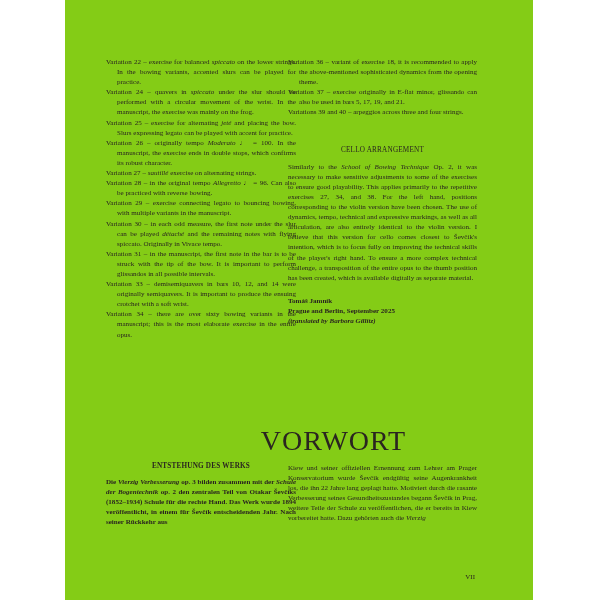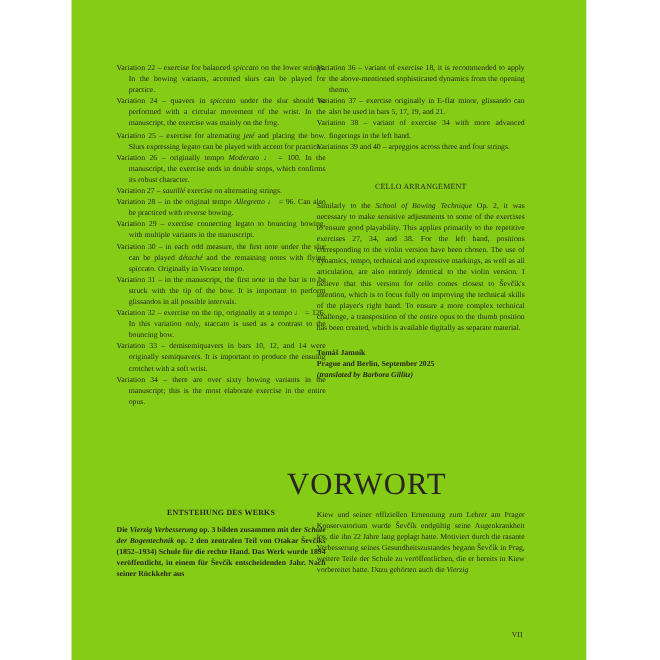--- a/index.html
+++ b/index.html
@@ -26,29 +26,27 @@
   <div class="col col-left">
     <p class="entry"><span>Variation 22 – exercise for balanced </span><em>spiccato</em><span> on the lower strings. In the bowing variants, accented slurs can be played for practice.</span></p>
     <p class="entry"><span>Variation 24 – quavers in </span><em>spiccato</em><span> under the slur should be performed with a circular movement of the wrist. In the manuscript, the exercise was mainly on the frog.</span></p>
     <p class="entry"><span>Variation 25 – exercise for alternating </span><em>jeté</em><span> and placing the bow. Slurs expressing legato can be played with accent for practice.</span></p>
     <p class="entry"><span>Variation 26 – originally tempo </span><em>Moderato</em><span> ♩ = 100. In the manuscript, the exercise ends in double stops, which confirms its robust character.</span></p>
     <p class="entry"><span>Variation 27 – </span><em>sautillé</em><span> exercise on alternating strings.</span></p>
     <p class="entry"><span>Variation 28 – in the original tempo </span><em>Allegretto</em><span> ♩ = 96. Can also be practiced with reverse bowing.</span></p>
     <p class="entry"><span>Variation 29 – exercise connecting legato to bouncing bowing, with multiple variants in the manuscript.</span></p>
     <p class="entry"><span>Variation 30 – in each odd measure, the first note under the slur can be played </span><em>détaché</em><span> and the remaining notes with flying spiccato. Originally in Vivace tempo.</span></p>
     <p class="entry"><span>Variation 31 – in the manuscript, the first note in the bar is to be struck with the tip of the bow. It is important to perform glissandos in all possible intervals.</span></p>
-    <p class="entry"><span>Variation 32 – exercise on the tip, originally at a tempo ♩ = 126. In this variation only, staccato is used as a contrast to the bouncing bow.</span></p>
     <p class="entry"><span>Variation 33 – demisemiquavers in bars 10, 12, and 14 were originally semiquavers. It is important to produce the ensuing crotchet with a soft wrist.</span></p>
     <p class="entry"><span>Variation 34 – there are over sixty bowing variants in the manuscript; this is the most elaborate exercise in the entire opus.</span></p>
   </div>
 
   <div class="col col-right">
     <p class="entry"><span>Variation 36 – variant of exercise 18, it is recommended to apply the above-mentioned sophisticated dynamics from the opening theme.</span></p>
     <p class="entry"><span>Variation 37 – exercise originally in E-flat minor, glissando can also be used in bars 5, 17, 19, and 21.</span></p>
-    <p class="entry"><span>Variation 38 – variant of exercise 34 with more advanced fingerings in the left hand.</span></p>
     <p class="entry"><span>Variations 39 and 40 – arpeggios across three and four strings.</span></p>
 
     <div style="height:27px"></div>
     <p class="heading">CELLO ARRANGEMENT</p>
     <div style="height:7px"></div>
     <p class="para"><span>Similarly to the </span><em>School of Bowing Technique</em><span> Op. 2, it was necessary to make sensitive adjustments to some of the exercises to ensure good playability. This applies primarily to the repetitive exercises 27, 34, and 38. For the left hand, positions corresponding to the violin version have been chosen. The use of dynamics, tempo, technical and expressive markings, as well as all articulation, are also entirely identical to the violin version. I believe that this version for cello comes closest to Ševčík's intention, which is to focus fully on improving the technical skills of the player's right hand. To ensure a more complex technical challenge, a transposition of the entire opus to the thumb position has been created, which is available digitally as separate material.</span></p>
 
     <div style="height:13px"></div>
     <p class="sig">Tomáš Jamník</p>
     <p class="sig">Prague and Berlin, September 2025</p>

